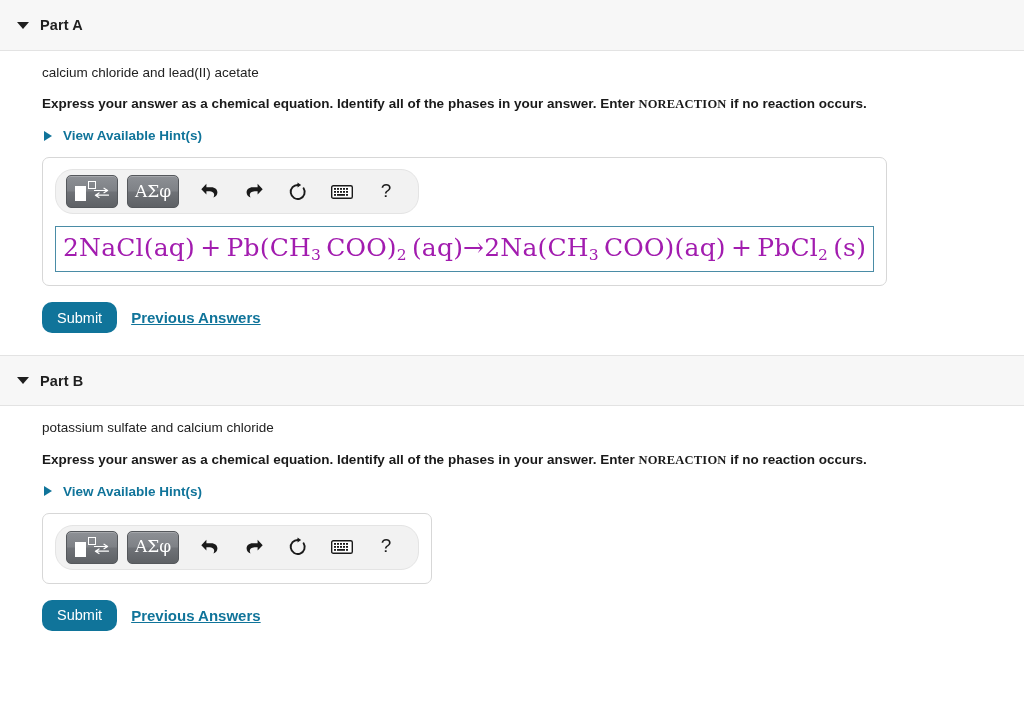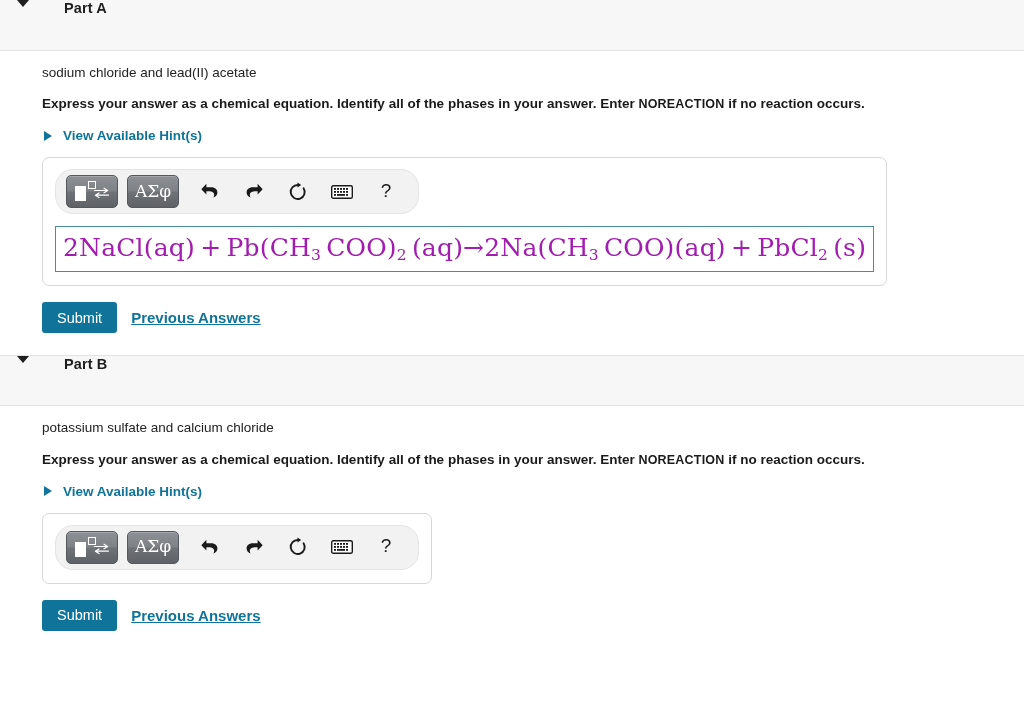--- a/index.html
+++ b/index.html
@@ -15,23 +15,22 @@
     -webkit-font-smoothing: antialiased;
     overflow: hidden;
   }
 
   
   .part-header {
     height: 51px;
     background: #f7f7f7;
     border-bottom: 1px solid #e3e3e3;
     display: flex;
-    align-items: flex-start;
-    box-sizing: border-box;
-    gap: 24px;
+    align-items: center;
+    box-sizing: border-box;
   }
   .part-header.with-top-rule {
     border-top: 1px solid #e3e3e3;
   }
   .collapse-caret {
     width: 34px;
     display: flex;
     align-items: center;
     justify-content: center;
     margin-left: 6px;
@@ -62,21 +61,21 @@
     line-height: 1.2;
   }
   .instruction-line {
     font-size: 13.5px;
     font-weight: bold;
     color: #1a1a1a;
     padding-top: 15px;
     line-height: 1.2;
   }
   .mono-token {
-    font-family: Liberation Sans, sans-serif;
+    font-family: Liberation Serif, serif;
     font-weight: bold;
     font-size: 12.5px;
     letter-spacing: 0.2px;
   }
 
   .hints-row {
     display: flex;
     align-items: center;
     padding-top: 16px;
     cursor: pointer;
@@ -209,21 +208,21 @@
   
   .submit-row {
     display: flex;
     align-items: center;
     padding-top: 16px;
   }
   .submit-btn {
     background: #10749a;
     color: #ffffff;
     border: none;
-    border-radius: 3px;
+    border-radius: 10px;
     font-family: "Liberation Sans", sans-serif;
     font-size: 14.5px;
     height: 31px;
     padding: 0 15px;
     cursor: pointer;
     line-height: 1;
   }
   .prev-answers {
     margin-left: 14px;
     font-size: 15px;
@@ -240,21 +239,21 @@
 
   <div class="part-header">
     <div class="collapse-caret">
       <span class="tri-down"></span>
     </div>
     <span class="part-title">Part A</span>
   </div>
 
   <div class="part-body">
 
-    <div class="prompt-line">sodium chloride and lead(II) acetate</div>
+    <div class="prompt-line">calcium chloride and lead(II) acetate</div>
 
     <div class="instruction-line">
       <span>Express your answer as a chemical equation. Identify all of the phases in your answer. Enter </span><span class="mono-token">NOREACTION</span><span> if no reaction occurs.</span>
     </div>
 
     <div class="hints-row">
       <span class="tri-right"></span>
       <span class="hints-label">View Available Hint(s)</span>
     </div>
 

